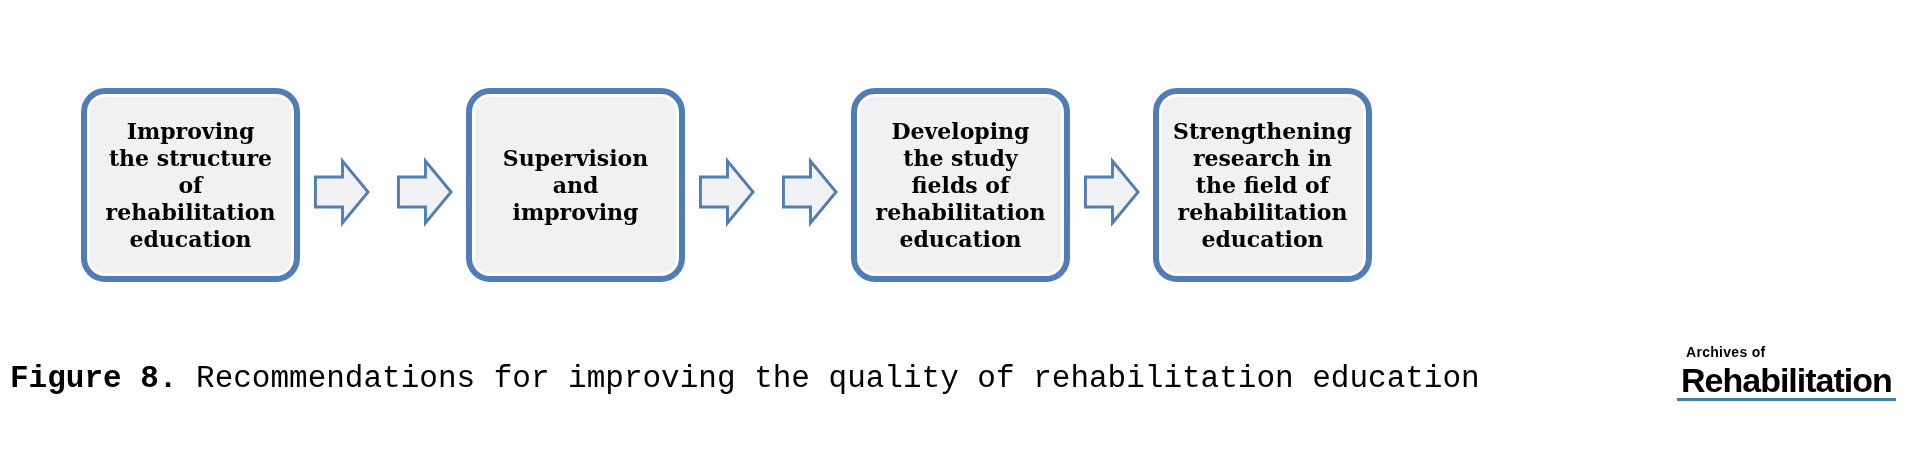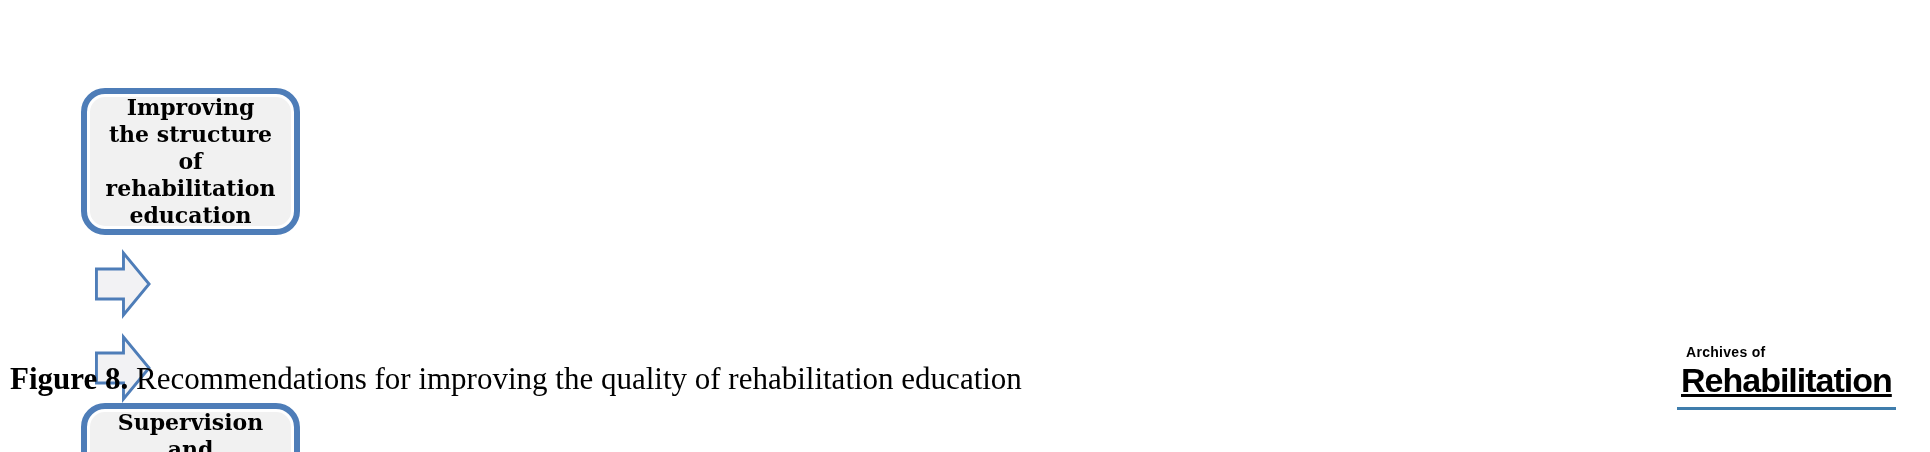--- a/index.html
+++ b/index.html
@@ -21,21 +21,20 @@
     overflow: hidden;
     font-family: "Liberation Sans", sans-serif;
   }
   .flow {
     position: absolute;
     left: 81px;
     top: 88px;
     display: flex;
     align-items: stretch;
     height: 194px;
-    flex-direction: column;
   }
   .flow-box {
     width: 219px;
     height: 194px;
     border: 6px solid var(--box-border);
     border-radius: 24px;
     background: var(--box-fill);
     box-shadow: inset 0 0 0 3px #ffffff;
     display: flex;
     align-items: center;
@@ -59,21 +58,21 @@
   .arrow path {
     fill: var(--arrow-fill);
     stroke: var(--arrow-outline);
     stroke-width: 3;
     stroke-linejoin: miter;
   }
   .caption {
     position: absolute;
     left: 10px;
     top: 360px;
-    font-family: Liberation Serif, serif;
+    font-family: Liberation Mono, monospace;
     font-size: 31px;
     line-height: 38px;
     color: var(--text);
     white-space: nowrap;
     text-align: center;
   }
   .caption .caption-label { font-weight: bold; }
   .logo {
     position: absolute;
     left: 1681px;
@@ -86,27 +85,26 @@
     margin-left: 5px;
     font-size: 14px;
     font-weight: bold;
     line-height: 18px;
     letter-spacing: 0.3px;
   }
   .logo-bottom {
     display: inline-block;
     margin-left: -4px;
     margin-top: 2px;
-    padding: 0 4px 10px 4px;
+    padding: 0 4px 1px 4px;
     font-size: 34px;
     font-weight: bold;
     line-height: 34px;
     letter-spacing: -1px;
     border-bottom: 3px solid var(--logo-underline);
-    text-decoration: underline;
   }
 </style>
 </head>
 <body>
 
 <div class="canvas">
 
   <div class="flow">
 
   <div class="flow-box">
@@ -128,24 +126,30 @@
       <div class="arrow-wrap">
         <svg class="arrow" viewBox="0 0 58 70" xmlns="http://www.w3.org/2000/svg">
           <path d="M1.5 19.5 H29.5 V3 L56 35 L29.5 67 V50.5 H1.5 Z"></path>
         </svg>
       </div>
       <div class="arrow-wrap">
         <svg class="arrow" viewBox="0 0 58 70" xmlns="http://www.w3.org/2000/svg">
           <path d="M1.5 19.5 H29.5 V3 L56 35 L29.5 67 V50.5 H1.5 Z"></path>
         </svg>
       </div>
+      <div class="flow-box">
+        <span>Developing the study fields of rehabilitation education</span>
+      </div>
       <div class="arrow-wrap">
         <svg class="arrow" viewBox="0 0 58 70" xmlns="http://www.w3.org/2000/svg">
           <path d="M1.5 19.5 H29.5 V3 L56 35 L29.5 67 V50.5 H1.5 Z"></path>
         </svg>
+      </div>
+      <div class="flow-box">
+        <span>Strengthening research in the field of rehabilitation education</span>
       </div>
     </div>
 
   <div class="caption">
     <span class="caption-label">Figure 8.</span><span> Recommendations for improving the quality of rehabilitation education</span>
   </div>
 
   <div class="logo">
     <span class="logo-top">Archives of</span>
     <span class="logo-bottom">Rehabilitation</span>

